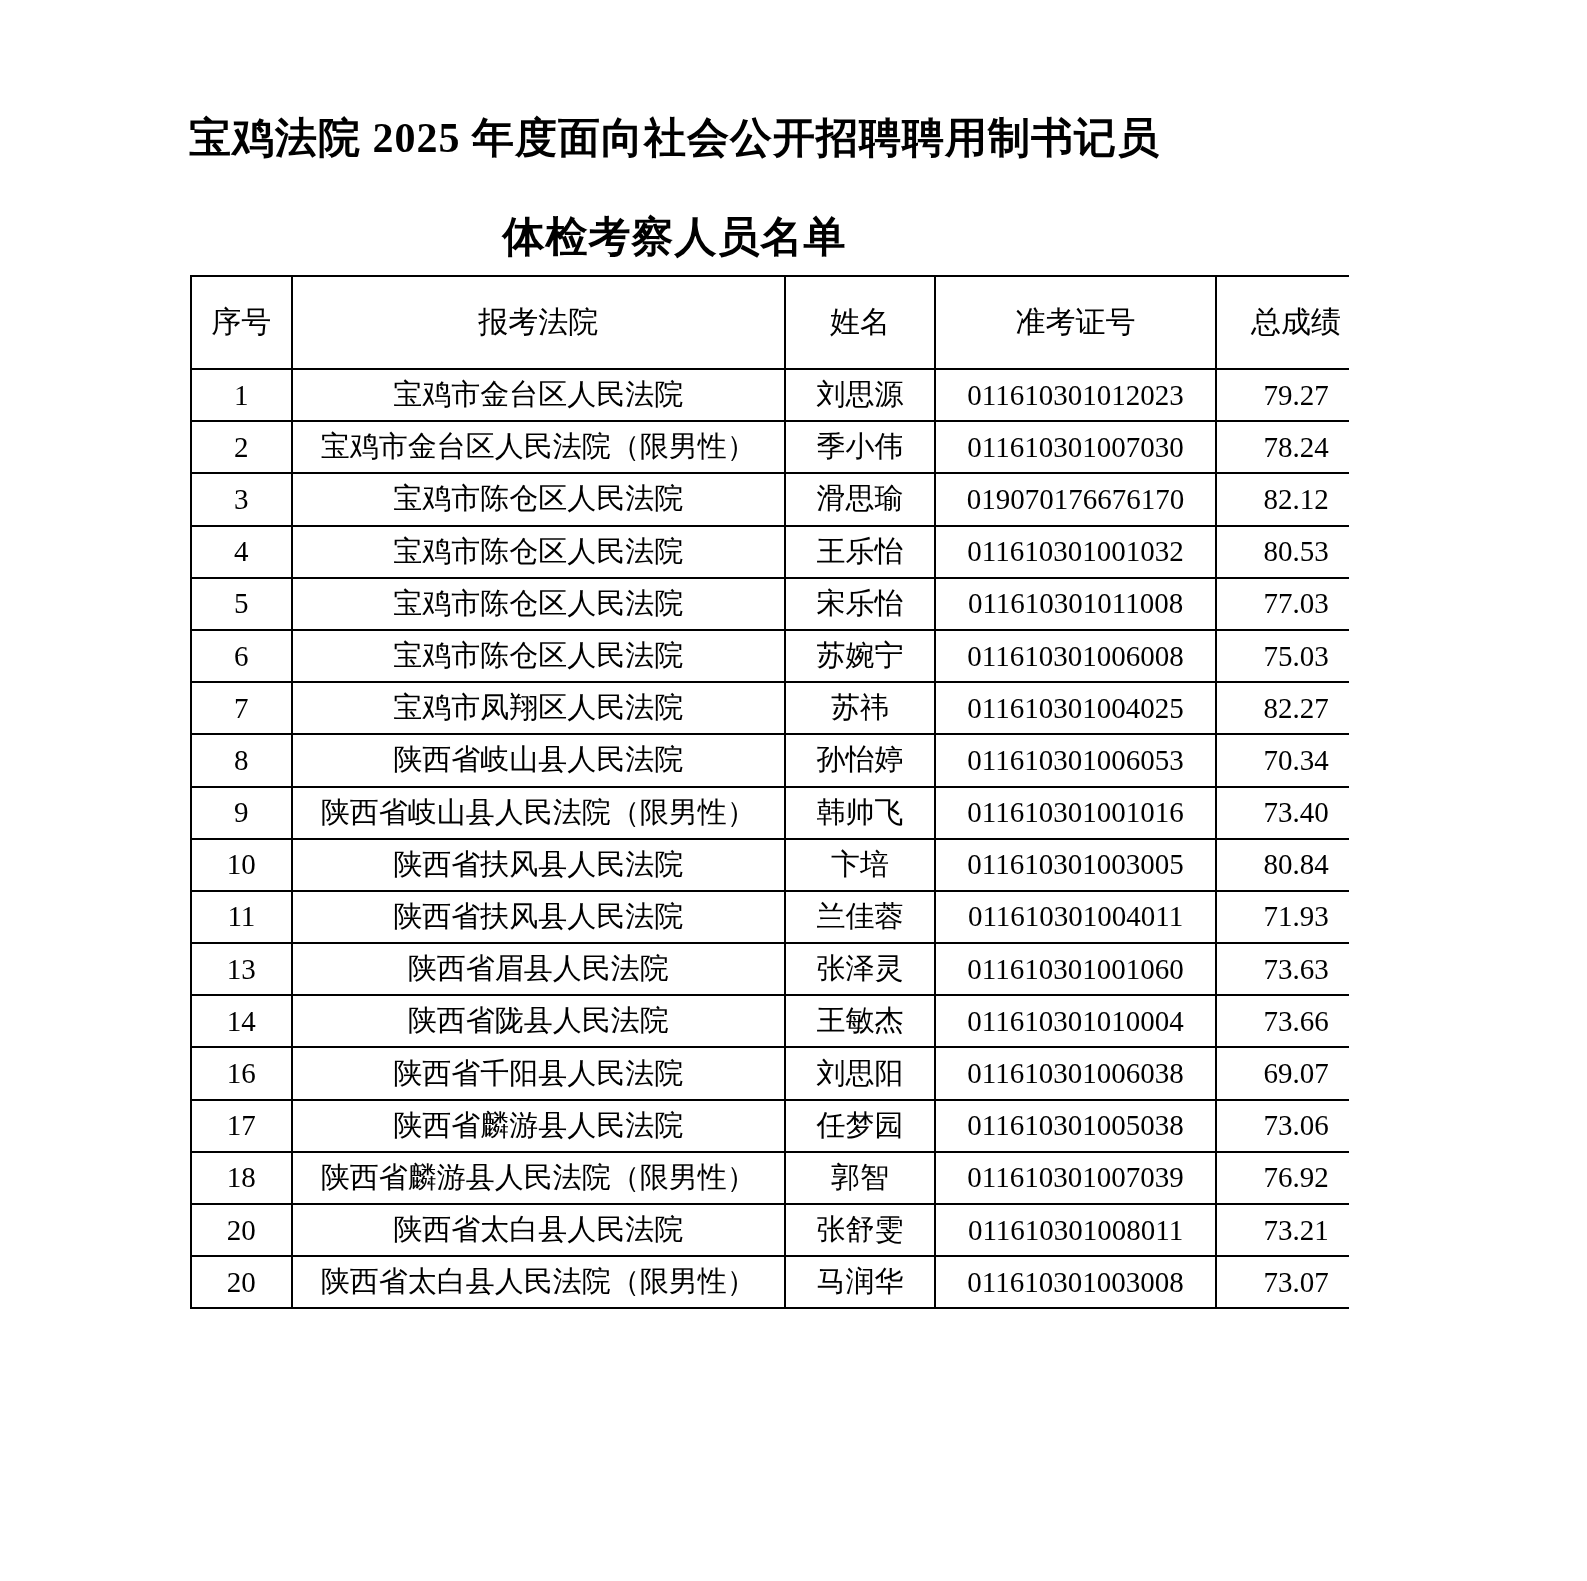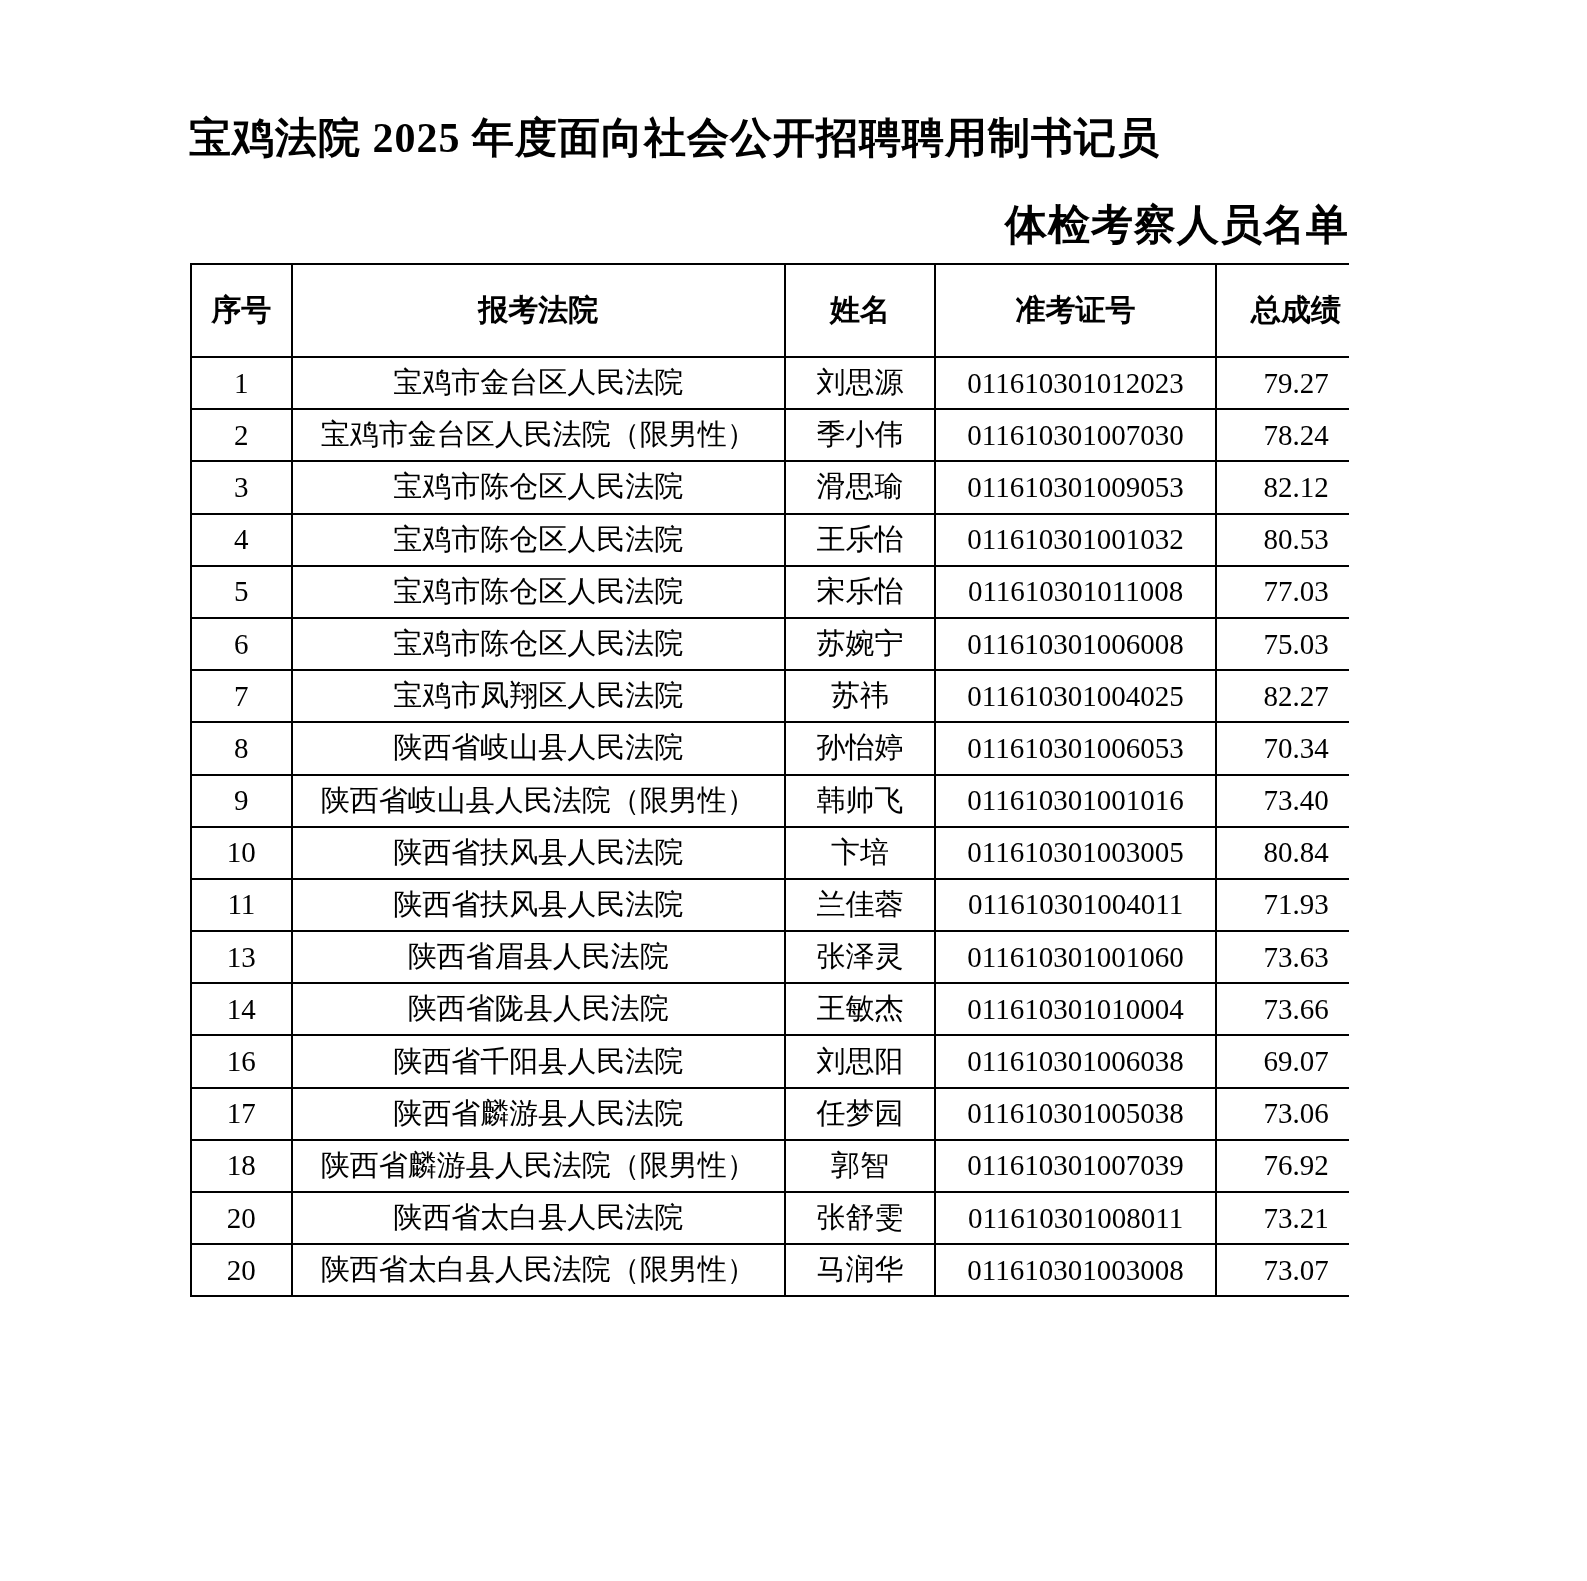--- a/index.html
+++ b/index.html
@@ -18,40 +18,40 @@
   }
   .title {
     margin: 0;
     text-align: center;
     font-size: 42px;
     font-weight: bold;
     letter-spacing: 1px;
     line-height: 1.25;
   }
   .title-1 { padding-top: 112px; }
-  .title-2 { margin-top: 34px; text-align: right; }
+  .title-2 { margin-top: 46px; }
   table.roster {
     border-collapse: collapse;
     table-layout: fixed;
     width: 1187px;
     margin: 12px 0 0 190px;
   }
   table.roster th,
   table.roster td {
     border: 2px solid #000000;
     text-align: center;
     vertical-align: middle;
     padding: 0 4px;
     font-size: 29px;
     overflow: hidden;
     white-space: nowrap;
   }
   table.roster th {
     height: 91px;
-    font-weight: bold;
+    font-weight: normal;
     font-size: 30px;
   }
   table.roster td {
     height: 50.2px;
     font-weight: normal;
   }
   .col-seq   { width: 8.5%; }
   .col-court { width: 41.6%; }
   .col-name  { width: 12.7%; }
   .col-id    { width: 23.7%; }
@@ -93,21 +93,21 @@
           <td>2</td>
           <td>宝鸡市金台区人民法院（限男性）</td>
           <td>季小伟</td>
           <td>011610301007030</td>
           <td>78.24</td>
         </tr>
         <tr>
           <td>3</td>
           <td>宝鸡市陈仓区人民法院</td>
           <td>滑思瑜</td>
-          <td>011610301009053</td>
+          <td>019070176676170</td>
           <td>82.12</td>
         </tr>
         <tr>
           <td>4</td>
           <td>宝鸡市陈仓区人民法院</td>
           <td>王乐怡</td>
           <td>011610301001032</td>
           <td>80.53</td>
         </tr>
         <tr>

